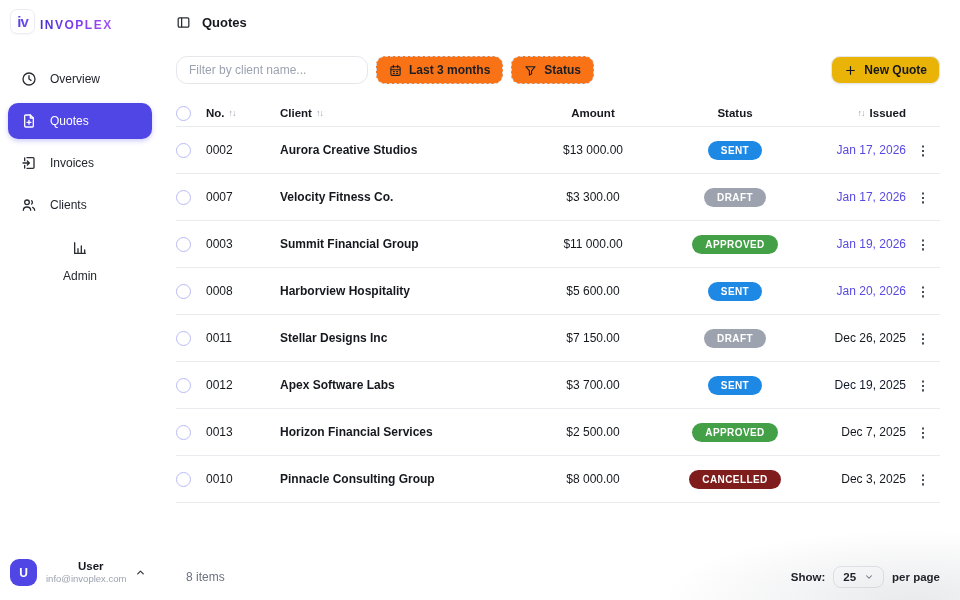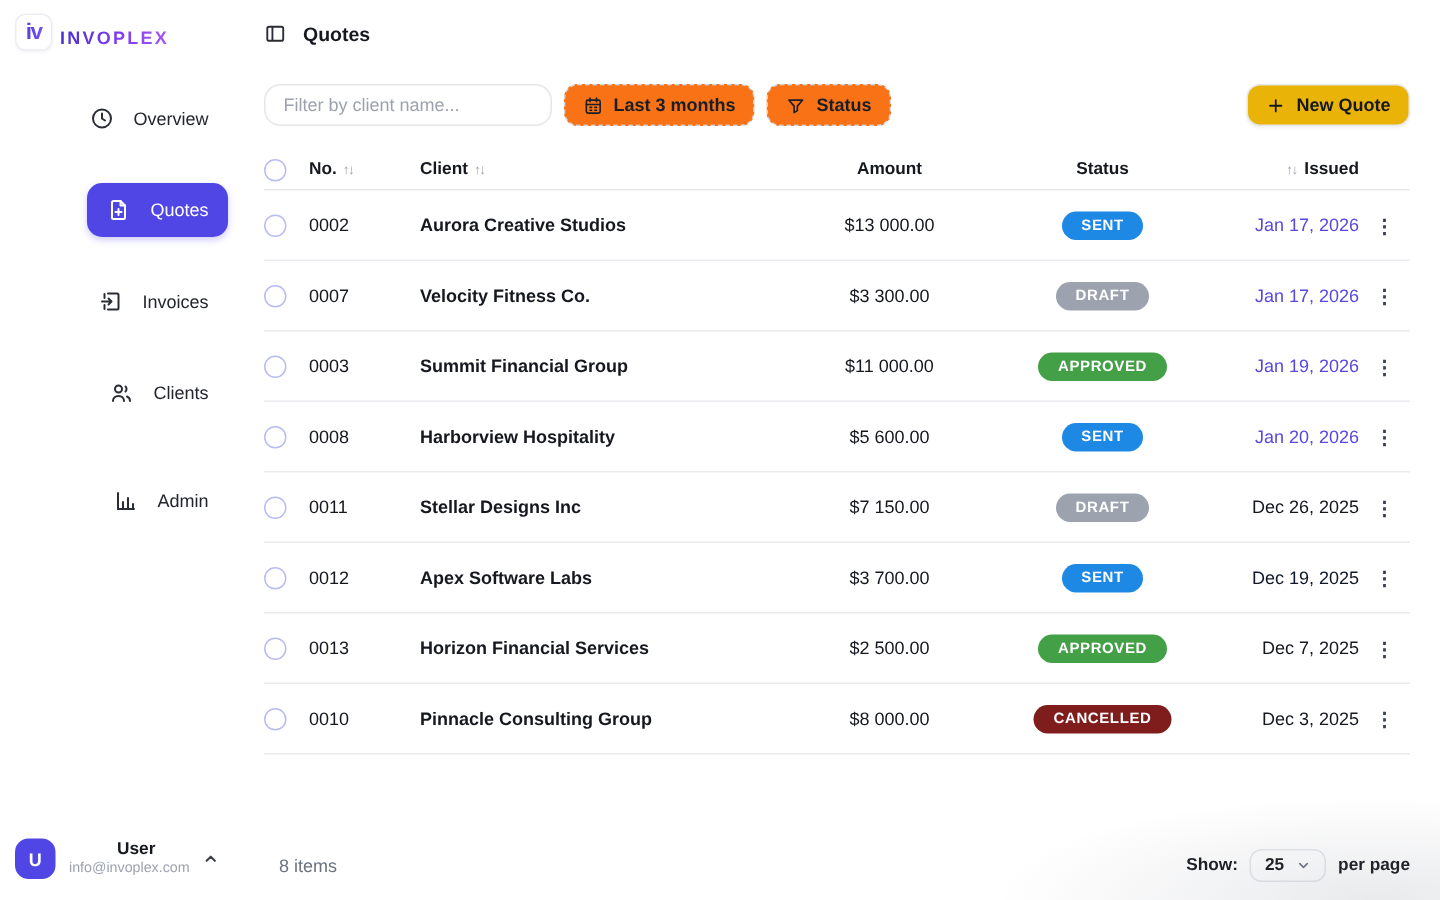--- a/index.html
+++ b/index.html
@@ -19,29 +19,29 @@
     font-weight:700; font-size:15px; letter-spacing:-1px;
     background:linear-gradient(100deg,#3d33d8,#8b5cf6);
     -webkit-background-clip:text; background-clip:text; color:transparent;
     box-shadow:0 1px 2px rgba(0,0,0,.04);
   }
   .logo-text {
     font-size:17px; font-weight:600; letter-spacing:1.5px; font-variant:small-caps;
     background:linear-gradient(100deg,#4430cf,#7c3aed,#a855f7);
     -webkit-background-clip:text; background-clip:text; color:transparent;
   }
-  .nav { margin-top:27px; display:flex; flex-direction:column; gap:25px;align-items:flex-end; }
+  .nav { margin-top:27px; display:flex; flex-direction:column; gap:6px; }
   .nav-item {
     height:36px; display:flex; align-items:center; gap:13px; padding:0 13px;
     border-radius:10px; font-size:12px; color:#23262e; cursor:pointer;
   }
   .nav-item .nicon { width:16px; height:16px; color:#2a2d35; }
   .nav-item.active { background:#5046e5; color:#ffffff; box-shadow:0 2px 5px rgba(80,70,229,.28); }
   .nav-item.active .nicon { color:#ffffff; }
-  .nav-item.pre-gap { margin-top:11px; }
+  .nav-item.pre-gap { margin-top:11px;flex-direction:column; }
   .user-card { margin-top:auto; display:flex; align-items:center; gap:9px; padding-left:2px; }
   .avatar {
     width:27px; height:27px; border-radius:9px; background:#5046e5; color:#fff;
     font-size:12px; font-weight:700; display:flex; align-items:center; justify-content:center; flex:0 0 27px;
   }
   .user-meta { line-height:1.15; }
   .user-name { font-size:11.5px; font-weight:700; color:#15181e;margin-left:32px; }
   .user-email { font-size:9.5px; color:#9ca3af; }
   .user-chevron { margin-left:auto; color:#3c4046; margin-right:14px; }
 

